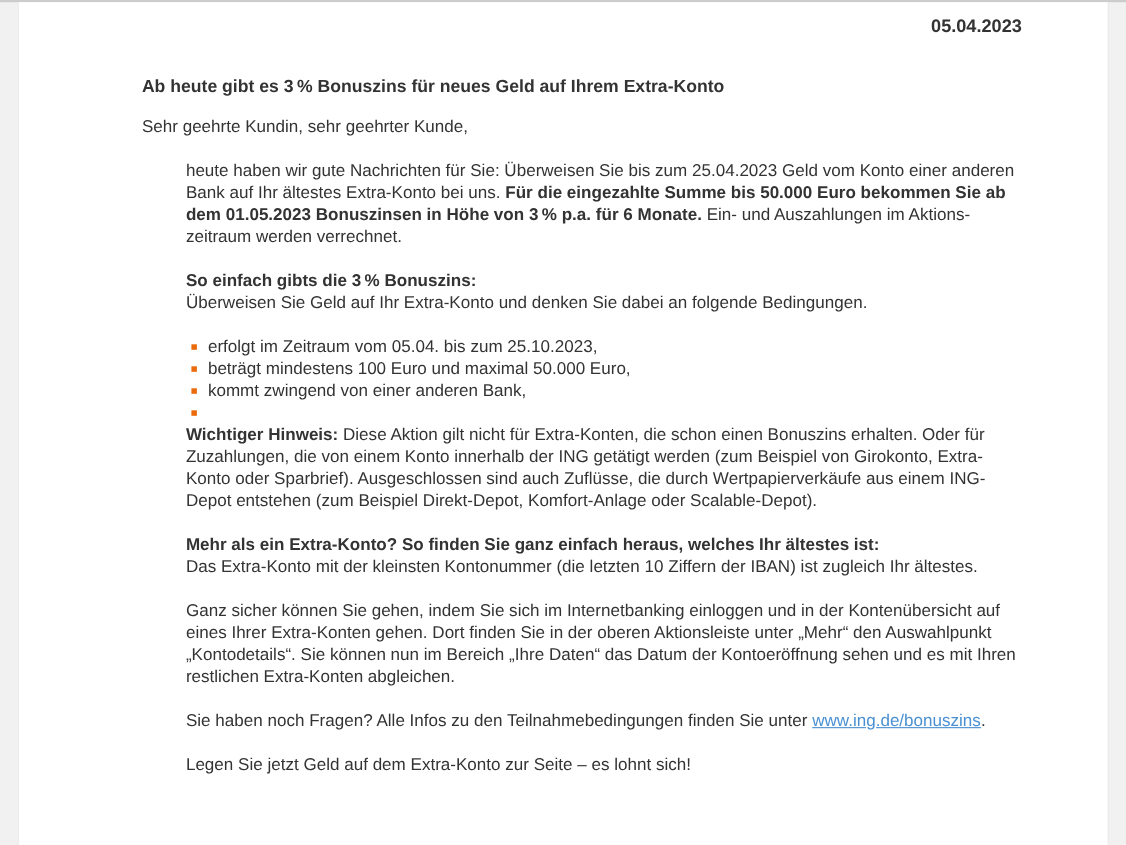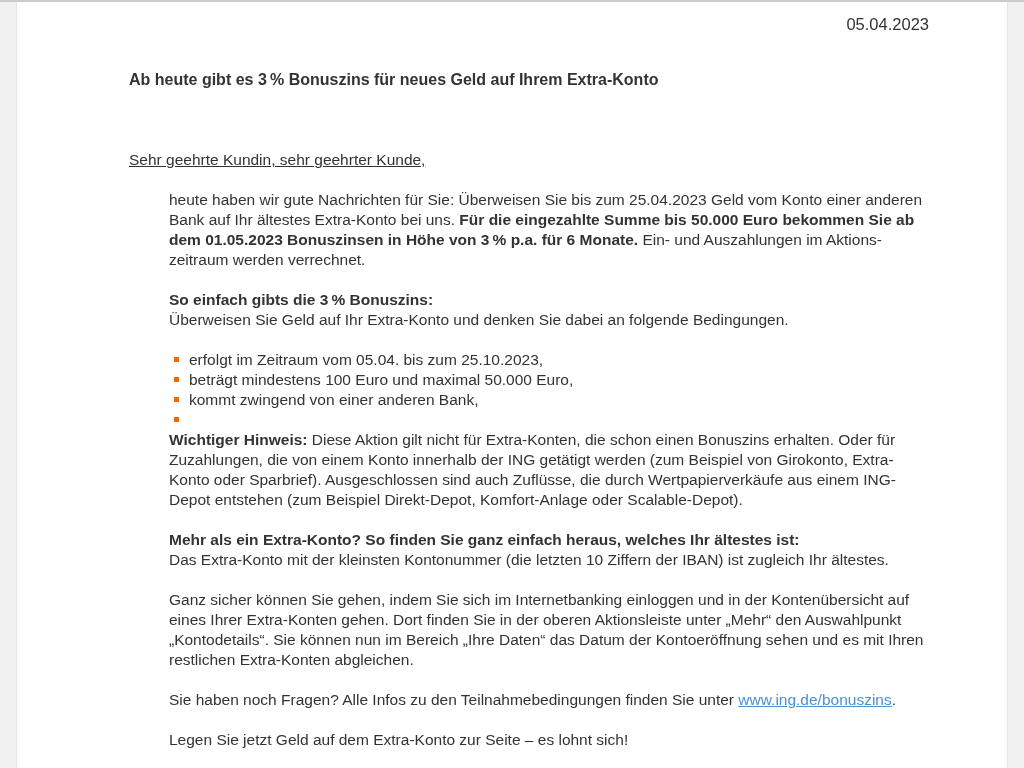--- a/index.html
+++ b/index.html
@@ -19,23 +19,23 @@
     position: absolute; top: 2px; left: 16px;
     width: 992px; height: 766px;
     background: #ffffff;
     border-left: 1px solid #e6e6e6;
     border-right: 1px solid #e6e6e6;
     padding: 12px 78px 0 112px;
     color: #333333;
     font-size: 15.5px;
     line-height: 20px;
   }
-  .date-row { text-align: right; font-size: 16.5px; }
+  .date-row { text-align: right; font-size: 16.5px; font-weight: bold; }
   .headline { font-weight: bold; font-size: 16px; margin-top: 36px; }
-  .salutation { margin-top: 60px; text-decoration: underline; }
+  .salutation { margin-top: 16px; }
   .block { margin-top: 20px; margin-left: 40px; }
   p { margin: 0; }
   .b { font-weight: bold; }
   ul.deposit-list { list-style: none; margin: 0; padding: 0; }
   ul.deposit-list li { position: relative; padding-left: 20px; }
   .bullet {
     position: absolute; left: 5px; top: 7px;
     width: 5px; height: 5px;
     background: #ea6a0c;
   }

